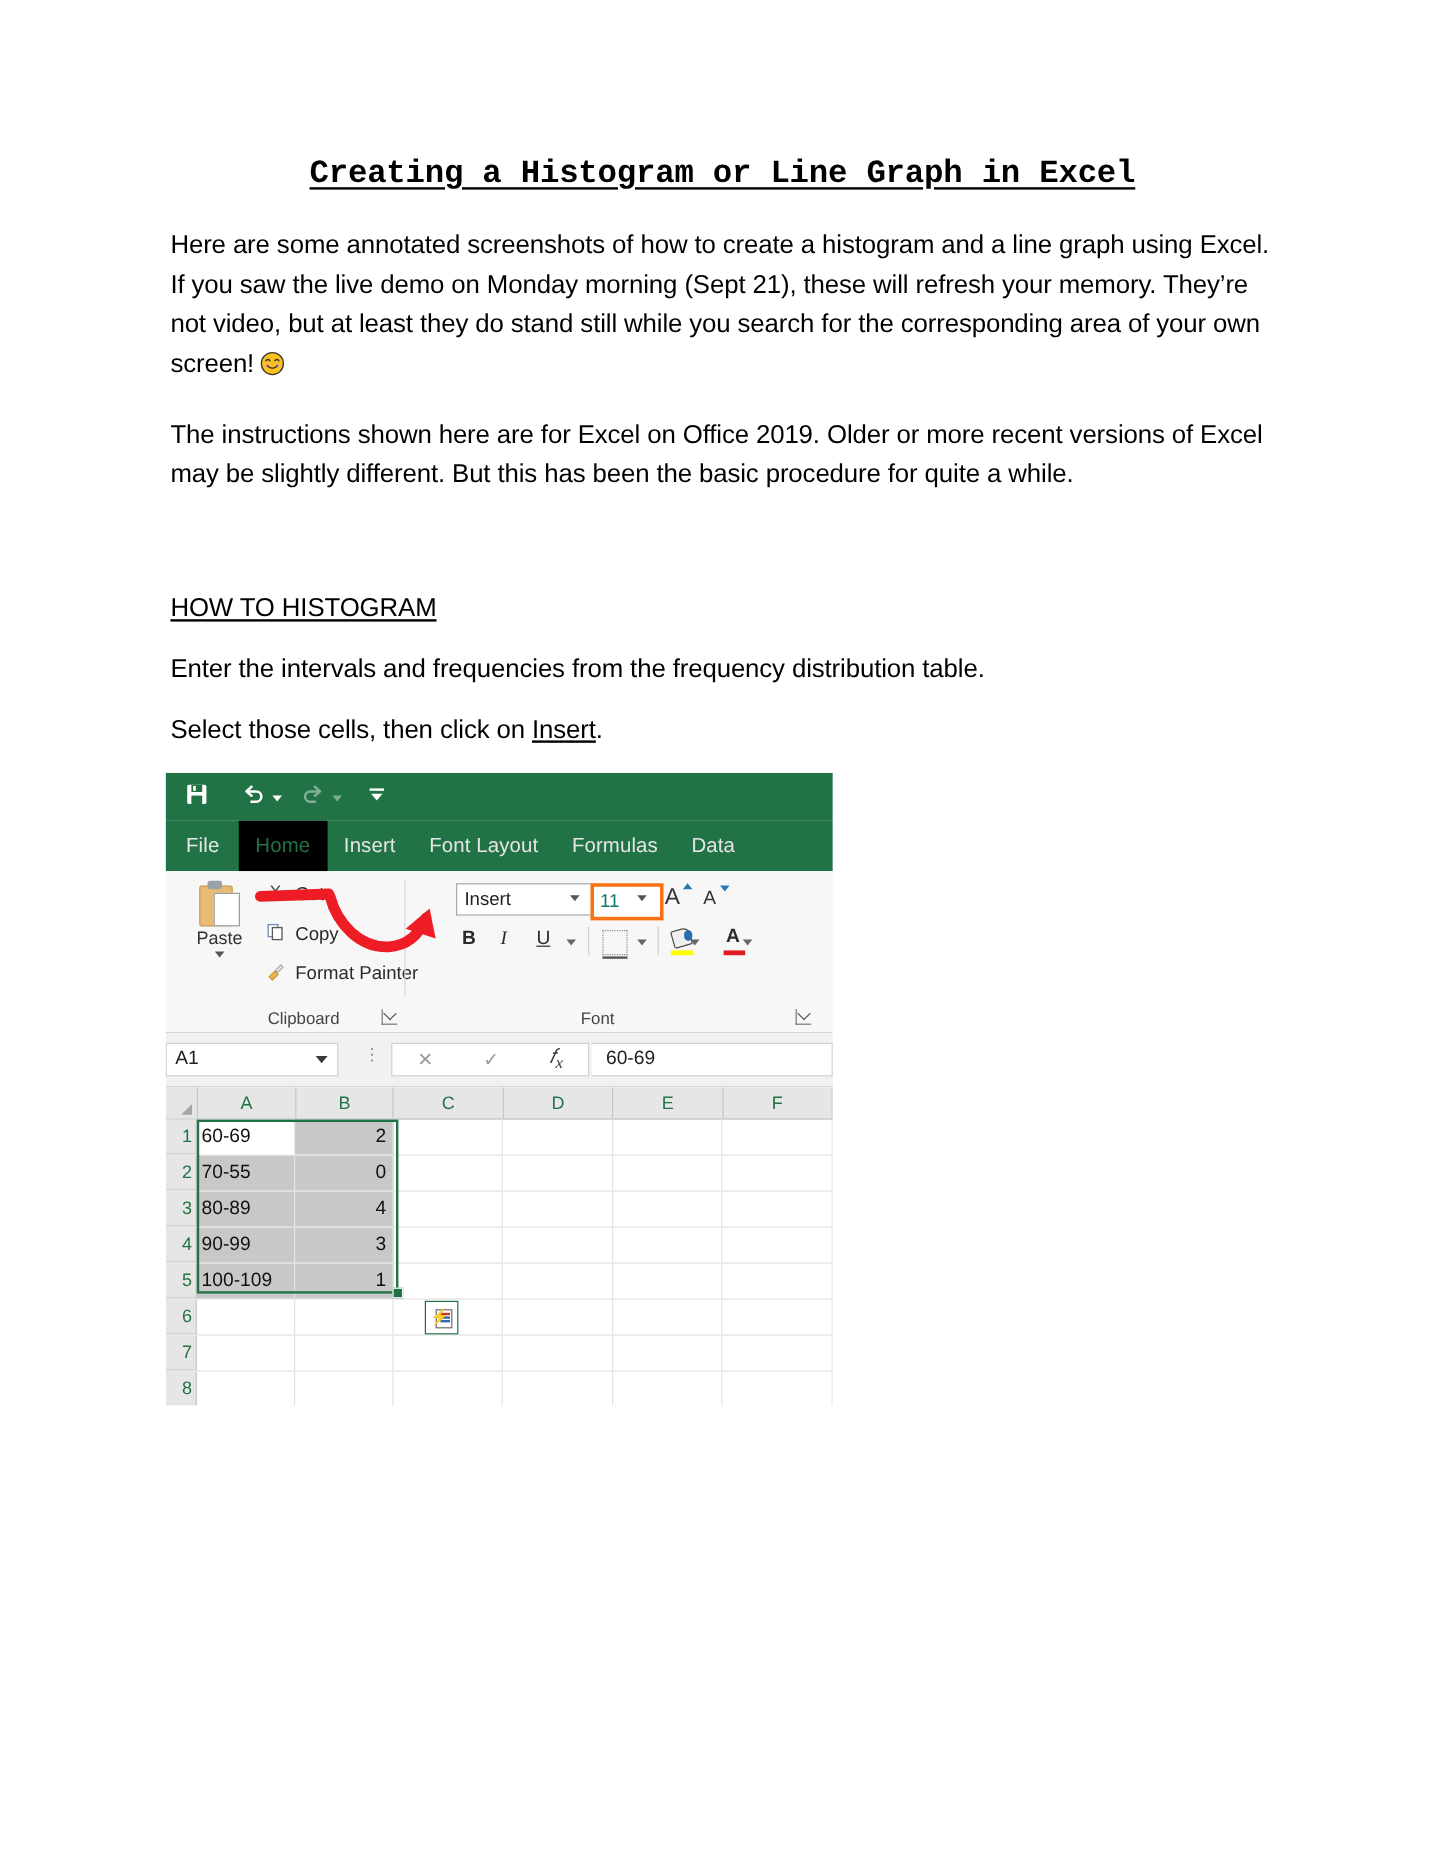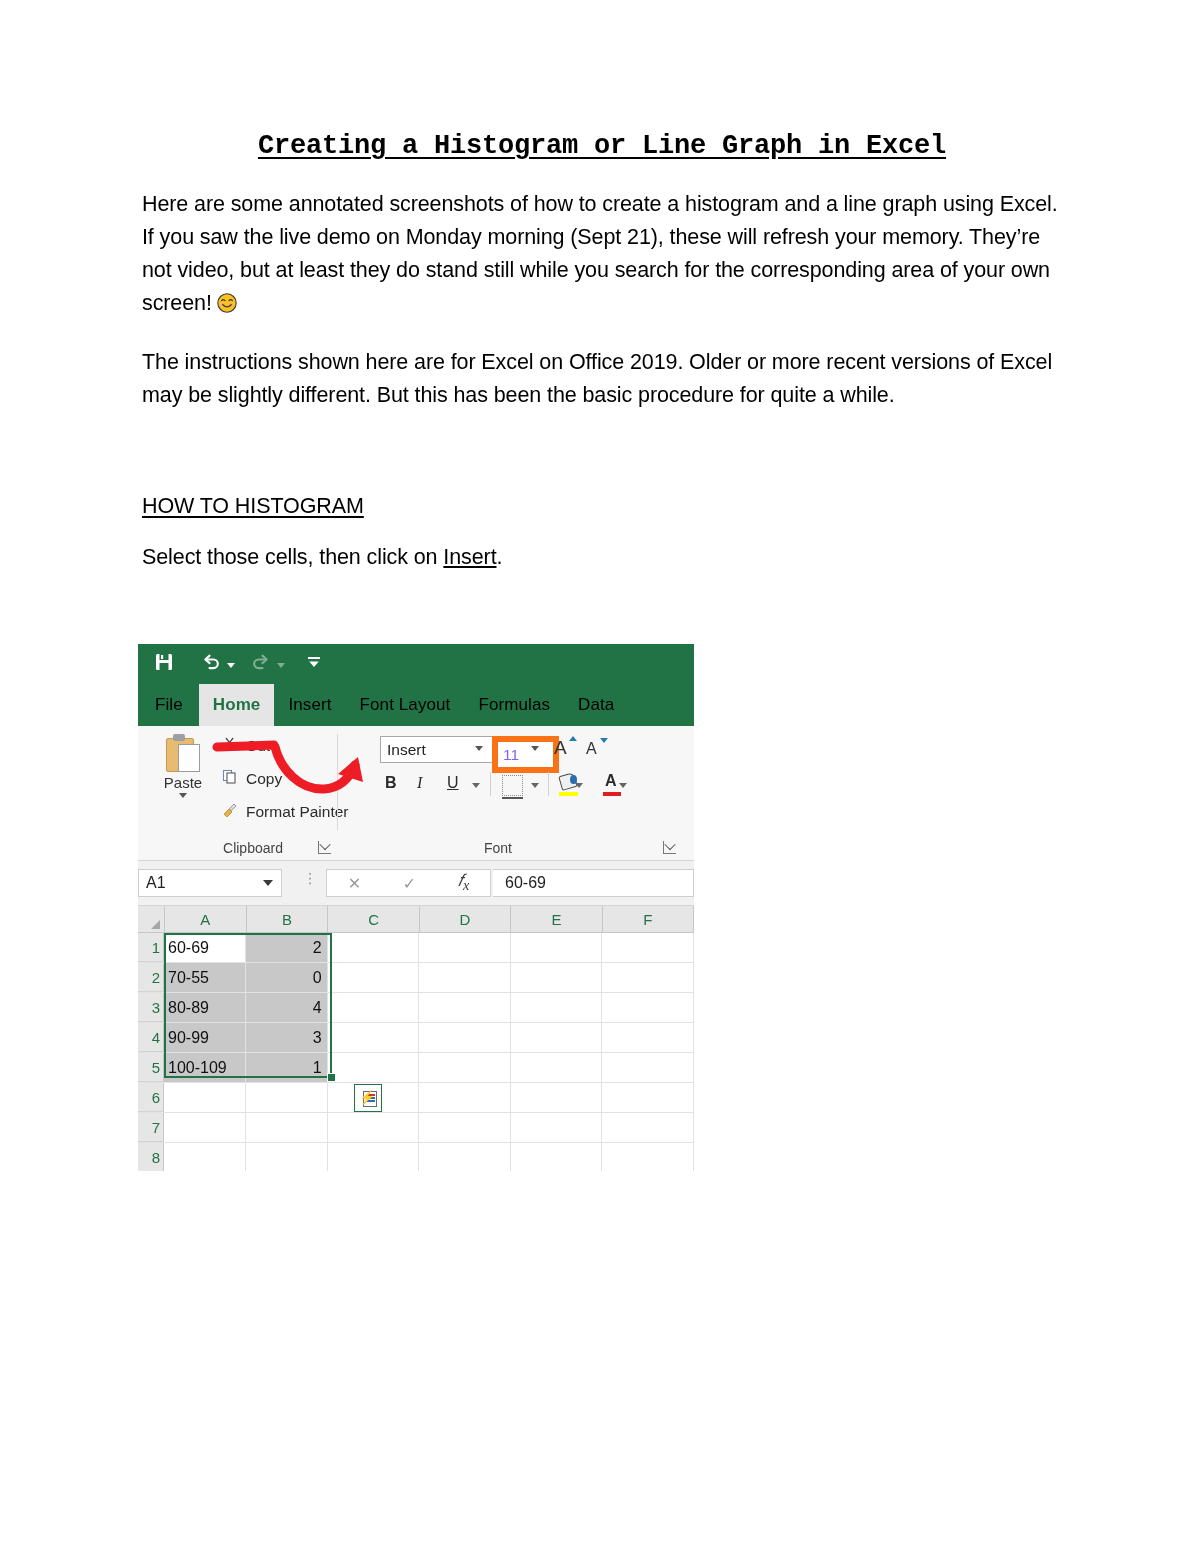--- a/index.html
+++ b/index.html
@@ -100,30 +100,30 @@
   .xl-tabs {
     height: 42px;
     background: #217346;
     position: relative;
     display: flex;
     align-items: stretch;
   }
   .xl-tab {
     display: flex;
     align-items: center;
-    color: #000000;
+    color: #e5e5e5;
     font-size: 17px;
     padding: 0 14px;
     white-space: nowrap;
     letter-spacing: .1px;
   }
   .xl-tab.active {
-    background: #e5e5e5;
+    background: #000000;
     color: #217346;
-    font-weight: bold;
+    font-weight: normal;
   }
   .tab-file  { padding-left: 17px; padding-right: 16px; }
 
   
   .xl-ribbon {
     height: 134px;
     background: #f7f7f7;
     border-bottom: 1px solid #d4d4d4;
     position: relative;
   }
@@ -241,23 +241,23 @@
     color: #222;
     padding: 0 0 0 6px;
     display: flex;
     align-items: center;
   }
   .size-box {
     position: absolute;
     left: 354px; top: 10px;
     width: 50px; height: 25px;
     background: #ffffff;
-    border: 6px solid #f97316;
+    border: 3px solid #f97316;
     font-size: 15.5px;
-    color: #8b5cf6;
+    color: #0f766e;
     padding: 0 0 0 5px;
     display: flex;
     align-items: center;
   }
   .box-caret {
     position: absolute;
     top: 20px;
     width: 0; height: 0;
     border-left: 4px solid transparent;
     border-right: 4px solid transparent;
@@ -597,20 +597,21 @@
           <path d="M13.0 8.6 Q14.7 6.6 16.4 8.6" stroke="#3b3b3b" stroke-width="1.25" fill="none" stroke-linecap="round"></path>
           <path d="M6.8 12.8 Q11 17 15.2 12.8" stroke="#3b3b3b" stroke-width="1.3" fill="none" stroke-linecap="round"></path>
         </svg></span></p>
 
   <p class="para">The instructions shown here are for Excel on Office 2019. Older or more recent versions of Excel may be slightly different. But this has been the basic procedure for quite a while.</p>
 
   <div class="spacer-lg"></div>
 
   <p class="section-head">HOW TO HISTOGRAM</p>
 
+  <p class="para tight">Enter the intervals and frequencies from the frequency distribution table.</p>
 
   <p class="para tight"><span>Select those cells, then click on </span><span class="u">Insert</span><span>.</span></p>
 
 </div>
 
 <div class="xl-shot">
 
   <div class="xl-qat">
     <span class="qat-ico qat-save">
       <svg width="20" height="20" viewBox="0 0 20 20">

